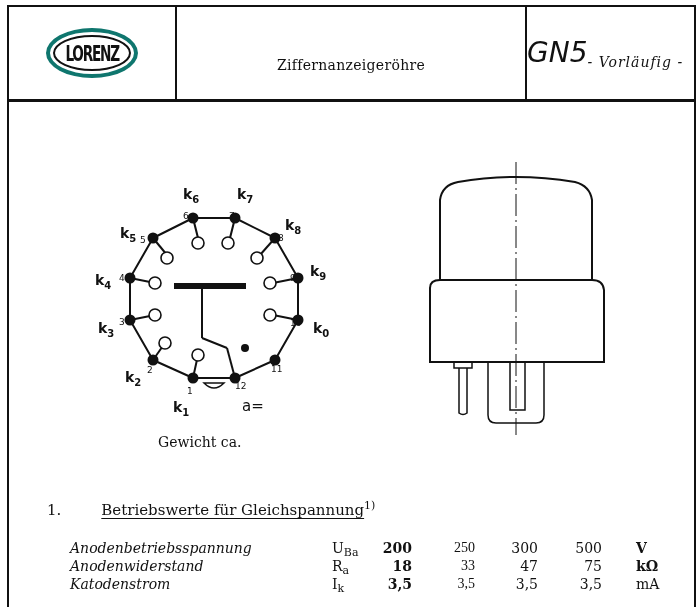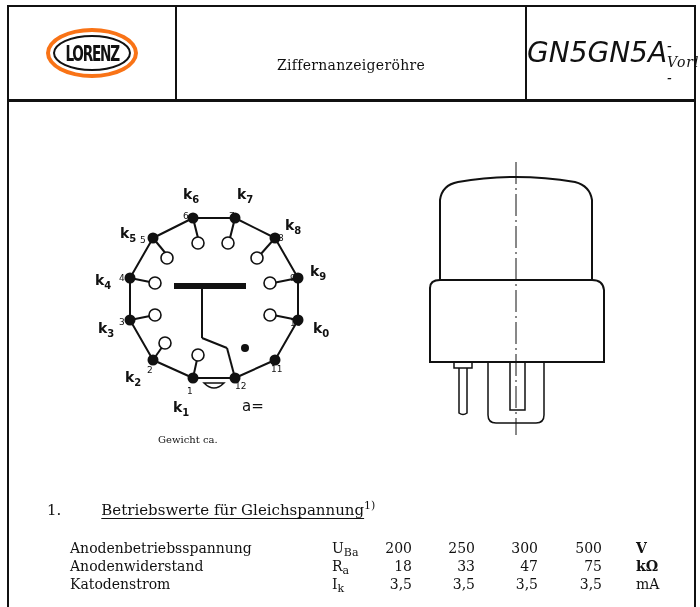--- a/index.html
+++ b/index.html
@@ -2,43 +2,43 @@
 <html><head>
 <meta charset="utf-8">
 <style>
   html, body { margin: 0; padding: 0; background: #ffffff; }
   body { width: 700px; height: 607px; position: relative; overflow: hidden; font-family: "DejaVu Serif", serif; color: #111; }
   .frame { position: absolute; border: 2px solid #111; box-sizing: border-box; }
   .header { left: 7px; top: 5px; width: 689px; height: 97px; }
   .body-frame { left: 7px; top: 99px; width: 689px; height: 520px; border-bottom: none; }
   .vline { position: absolute; top: 5px; width: 2px; height: 96px; background: #111; }
   .logo-cell { position: absolute; left: 9px; top: 7px; width: 166px; height: 92px; display: flex; align-items: center; justify-content: center; }
-  .logo { width: 92px; height: 50px; border: 4px solid #f97316; border-radius: 50%; box-sizing: border-box; display: flex; align-items: center; justify-content: center; position: relative; }
+  .logo { width: 92px; height: 50px; border: 4px solid #0f766e; border-radius: 50%; box-sizing: border-box; display: flex; align-items: center; justify-content: center; position: relative; }
   .logo::before { content: ""; position: absolute; inset: 3px; border: 2px solid #111; border-radius: 50%; }
   .logo-text { font-family: "DejaVu Sans", sans-serif; font-weight: bold; font-size: 22px; letter-spacing: -2px; transform: scaleX(0.62); display: inline-block; }
   .title-cell { position: absolute; left: 177px; top: 7px; width: 348px; height: 116px; display: flex; align-items: center; justify-content: center; font-size: 14px; letter-spacing: 0.3px; }
   .type-cell { position: absolute; left: 527px; top: 7px; width: 167px; height: 92px; display: flex; flex-direction: row; align-items: center; justify-content: flex-start; font-style: italic; }
   .type-main { font-family: "DejaVu Sans", sans-serif; font-size: 28px; line-height: 28px; letter-spacing: 0px; }
   .type-status { font-size: 14px; letter-spacing: 1px; margin-top: 18px; }
   .diagram { position: absolute; left: 85px; top: 175px; }
-  .weight { position: absolute; left: 158px; top: 434px; font-size: 10px; }
+  .weight { position: absolute; left: 158px; top: 434px; font-size: 14px; }
   .tube { position: absolute; left: 400px; top: 160px; }
   .section { position: absolute; left: 47px; top: 499px; font-size: 15px; }
   .section .num { margin-right: 9px; }
   .section .title { text-decoration: underline; text-underline-offset: 3px; margin-left: 31px; }
   .section sup { font-size: 11px; }
   .table { position: absolute; left: 70px; top: 540px; font-size: 14px; }
   .row { position: relative; height: 18px; }
   .cell { position: absolute; top: 0; white-space: nowrap; }
-  .c-name { left: 0; }
+  .c-name { left: 0; font-style: italic; }
   .c-sym { left: 262px; }
   .c-sym sub { font-size: 11px; position: relative; top: 3px; vertical-align: baseline; }
   .c-v { text-align: right; width: 50px; }
-  .c-v0 { left: 292px; }
-  .c-v1 { left: 355px; }
+  .c-v0 { left: 292px; font-weight: bold; }
+  .c-v1 { left: 355px; font-family: Liberation Serif, serif; }
   .c-v2 { left: 418px; }
   .c-v3 { left: 482px; }
   .c-unit { left: 566px; }
   .unit-bold { font-weight: bold; }
 </style>
 </head>
 <body>
 
 <div class="frame header"></div>
 <div class="vline" style="left:175px"></div>
@@ -49,21 +49,20 @@
     <span class="logo-text">LORENZ</span>
   </div>
 </div>
 
 <div class="title-cell">
   <span>Ziffernanzeigeröhre</span>
 </div>
 
 <div class="type-cell">
   <div class="type-main">GN5</div>
-  <div class="type-main">GN5A</div>
   <div class="type-status">- Vorläufig -</div>
 </div>
 
 <div class="frame body-frame"></div>
 
 <div class="diagram">
   <svg width="270" height="260" viewBox="0 0 270 260">
     <g fill="none" stroke="#111" stroke-width="2">
 
       <path d="M 108 203 L 150 203 L 190 185 L 213 145 L 213 103 L 190 63 L 150 43 L 108 43 L 68 63 L 45 103 L 45 145 L 68 185 Z" stroke-linejoin="round"></path>

